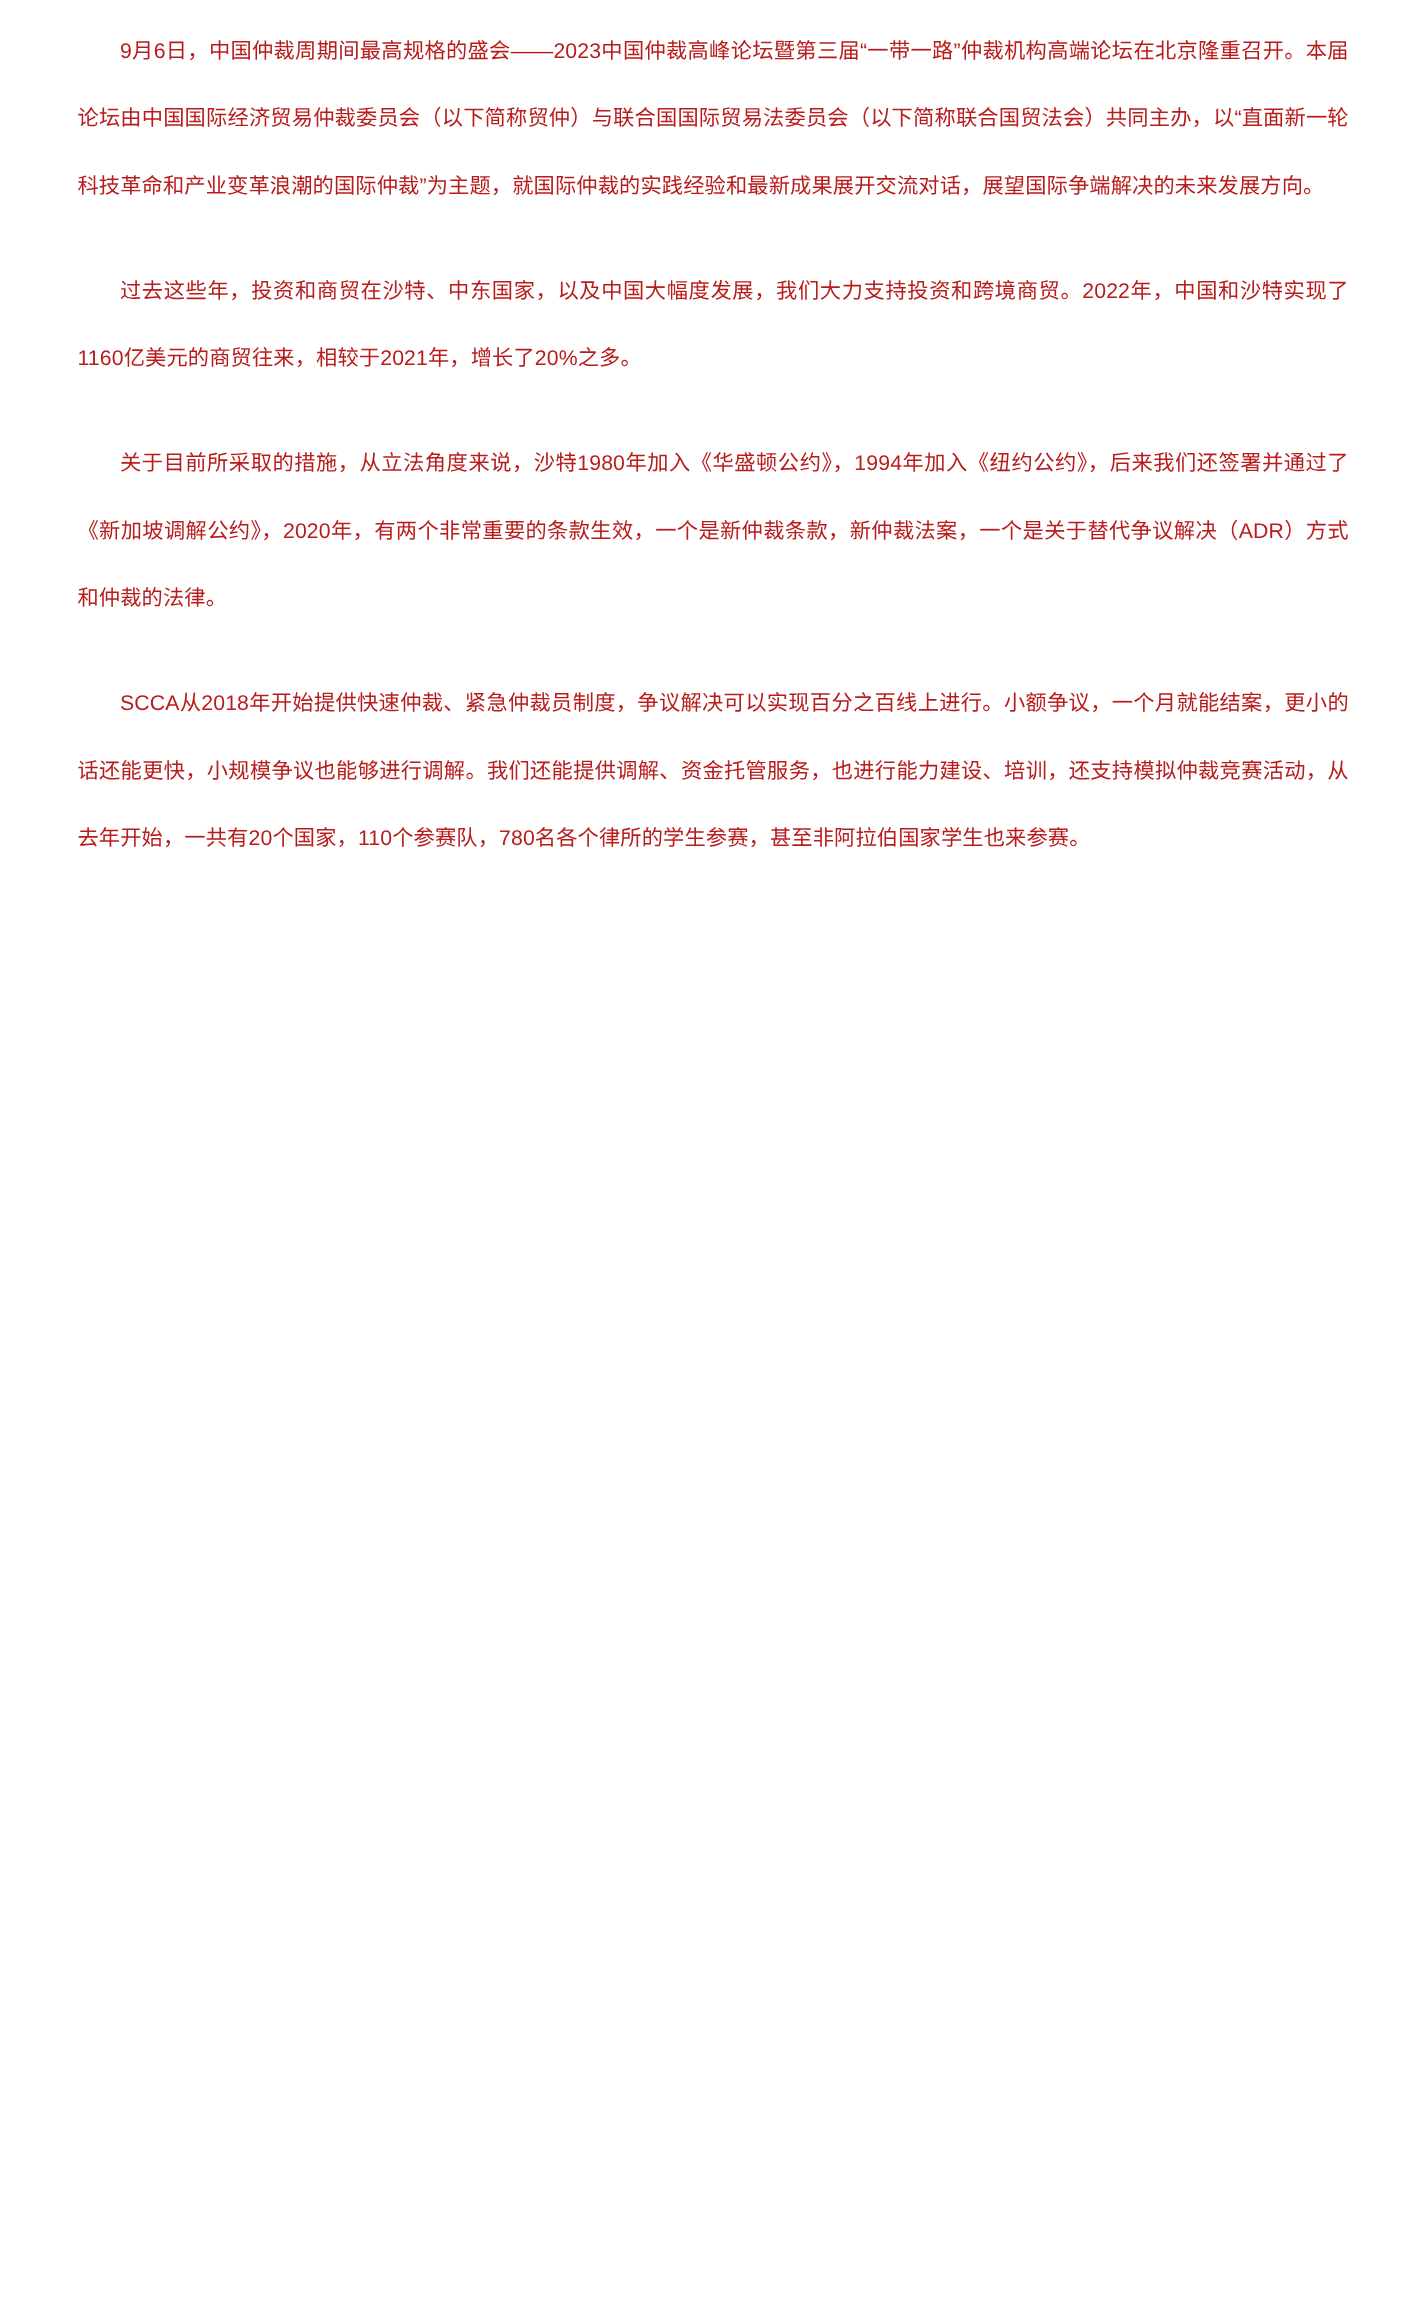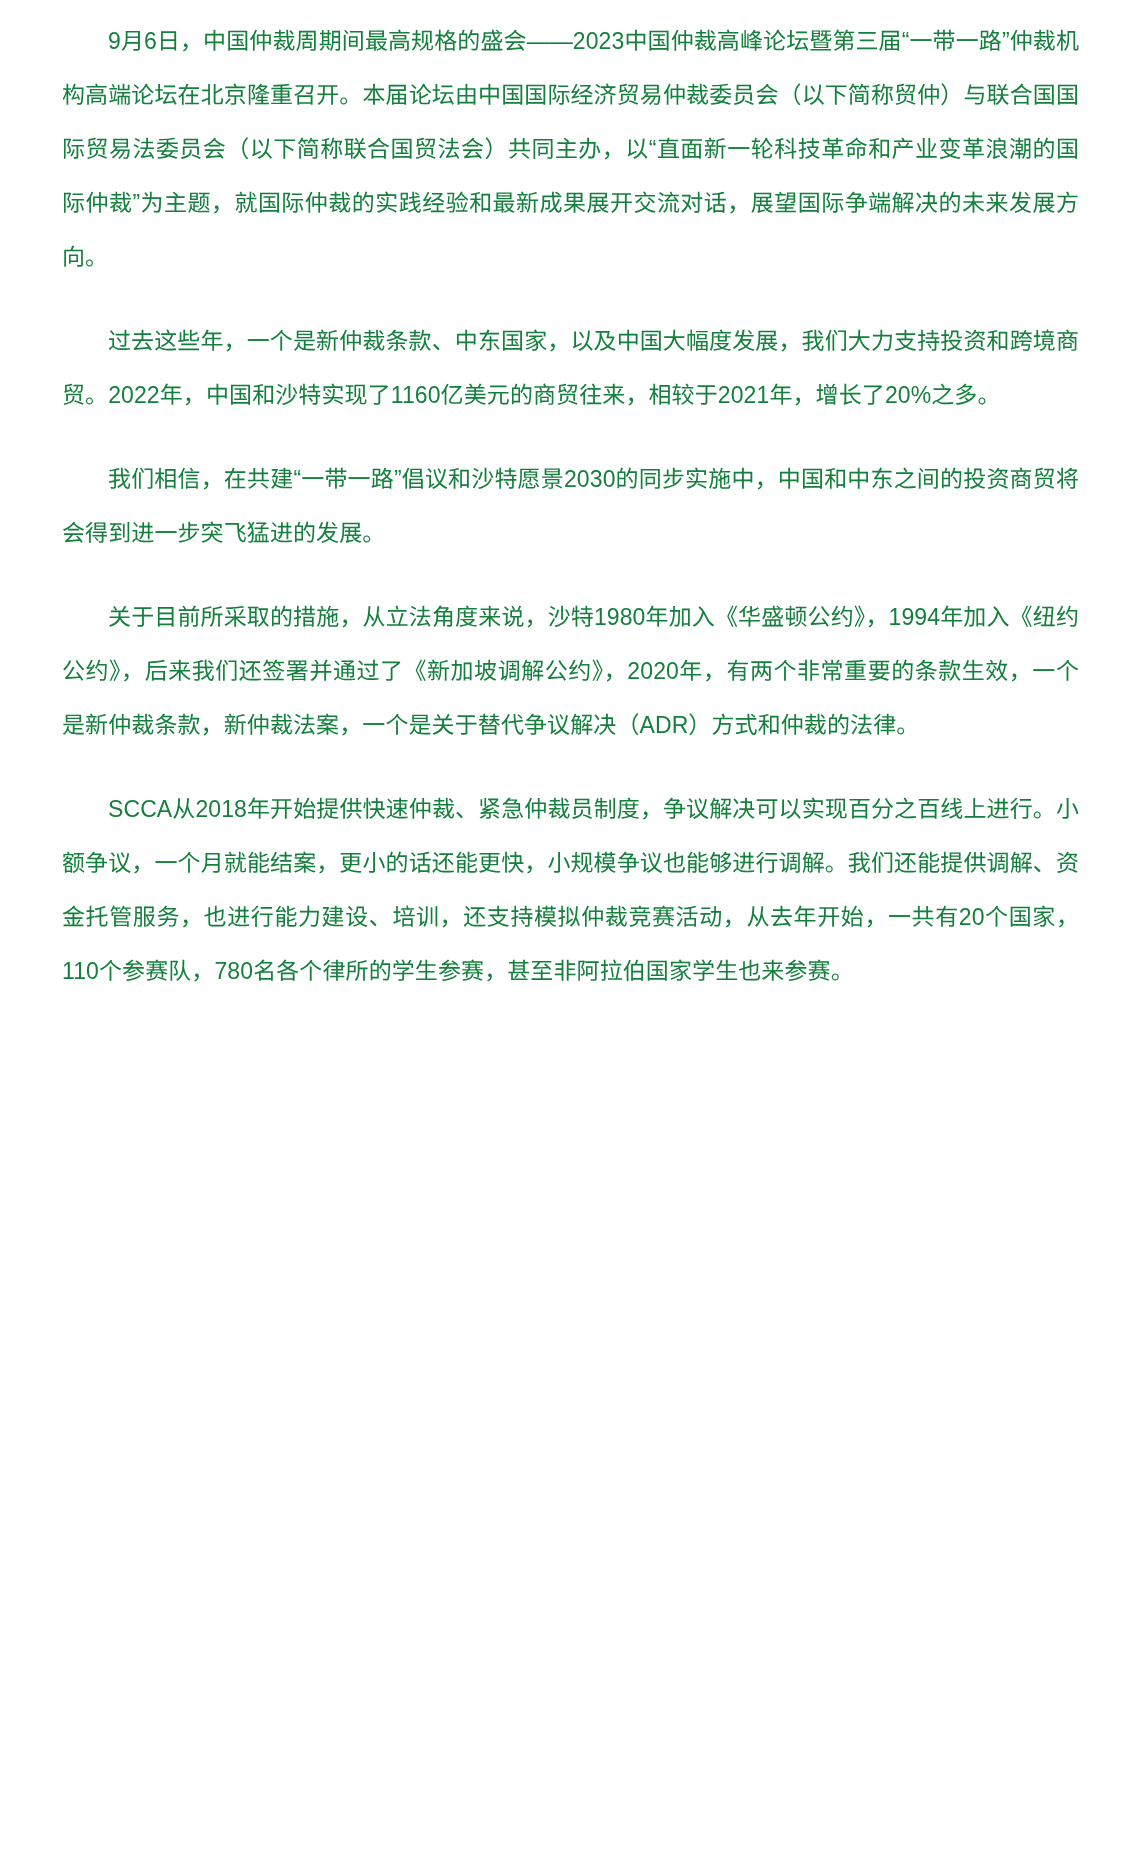--- a/index.html
+++ b/index.html
@@ -22,39 +22,38 @@
     padding: 14px 60px 20px 62px;
     background: #ffffff;
     display: flex;
     flex-direction: column;
   }
   .article-body {
     flex: 1 1 auto;
   }
   p.para {
     margin: 0 0 30px 0;
-    font-size: 23px;
+    font-size: 17px;
     line-height: 54px;
     letter-spacing: 0.1px;
     text-indent: 2em;
     text-align: justify;
     text-justify: inter-ideograph;
-    color: #15803d;
+    color: #b91c1c;
     word-break: break-word;
   }
   p.para:last-child {
     margin-bottom: 0;
   }
 </style>
 </head>
 <body>
 
 <article class="article">
 
   <div class="article-body">
     <p class="para">9月6日，中国仲裁周期间最高规格的盛会——2023中国仲裁高峰论坛暨第三届“一带一路”仲裁机构高端论坛在北京隆重召开。本届论坛由中国国际经济贸易仲裁委员会（以下简称贸仲）与联合国国际贸易法委员会（以下简称联合国贸法会）共同主办，以“直面新一轮科技革命和产业变革浪潮的国际仲裁”为主题，就国际仲裁的实践经验和最新成果展开交流对话，展望国际争端解决的未来发展方向。</p>
-    <p class="para">过去这些年，一个是新仲裁条款、中东国家，以及中国大幅度发展，我们大力支持投资和跨境商贸。2022年，中国和沙特实现了1160亿美元的商贸往来，相较于2021年，增长了20%之多。</p>
-    <p class="para">我们相信，在共建“一带一路”倡议和沙特愿景2030的同步实施中，中国和中东之间的投资商贸将会得到进一步突飞猛进的发展。</p>
+    <p class="para">过去这些年，投资和商贸在沙特、中东国家，以及中国大幅度发展，我们大力支持投资和跨境商贸。2022年，中国和沙特实现了1160亿美元的商贸往来，相较于2021年，增长了20%之多。</p>
     <p class="para">关于目前所采取的措施，从立法角度来说，沙特1980年加入《华盛顿公约》，1994年加入《纽约公约》，后来我们还签署并通过了《新加坡调解公约》，2020年，有两个非常重要的条款生效，一个是新仲裁条款，新仲裁法案，一个是关于替代争议解决（ADR）方式和仲裁的法律。</p>
     <p class="para">SCCA从2018年开始提供快速仲裁、紧急仲裁员制度，争议解决可以实现百分之百线上进行。小额争议，一个月就能结案，更小的话还能更快，小规模争议也能够进行调解。我们还能提供调解、资金托管服务，也进行能力建设、培训，还支持模拟仲裁竞赛活动，从去年开始，一共有20个国家，110个参赛队，780名各个律所的学生参赛，甚至非阿拉伯国家学生也来参赛。</p>
   </div>
 
 </article>
 
 </body></html>

